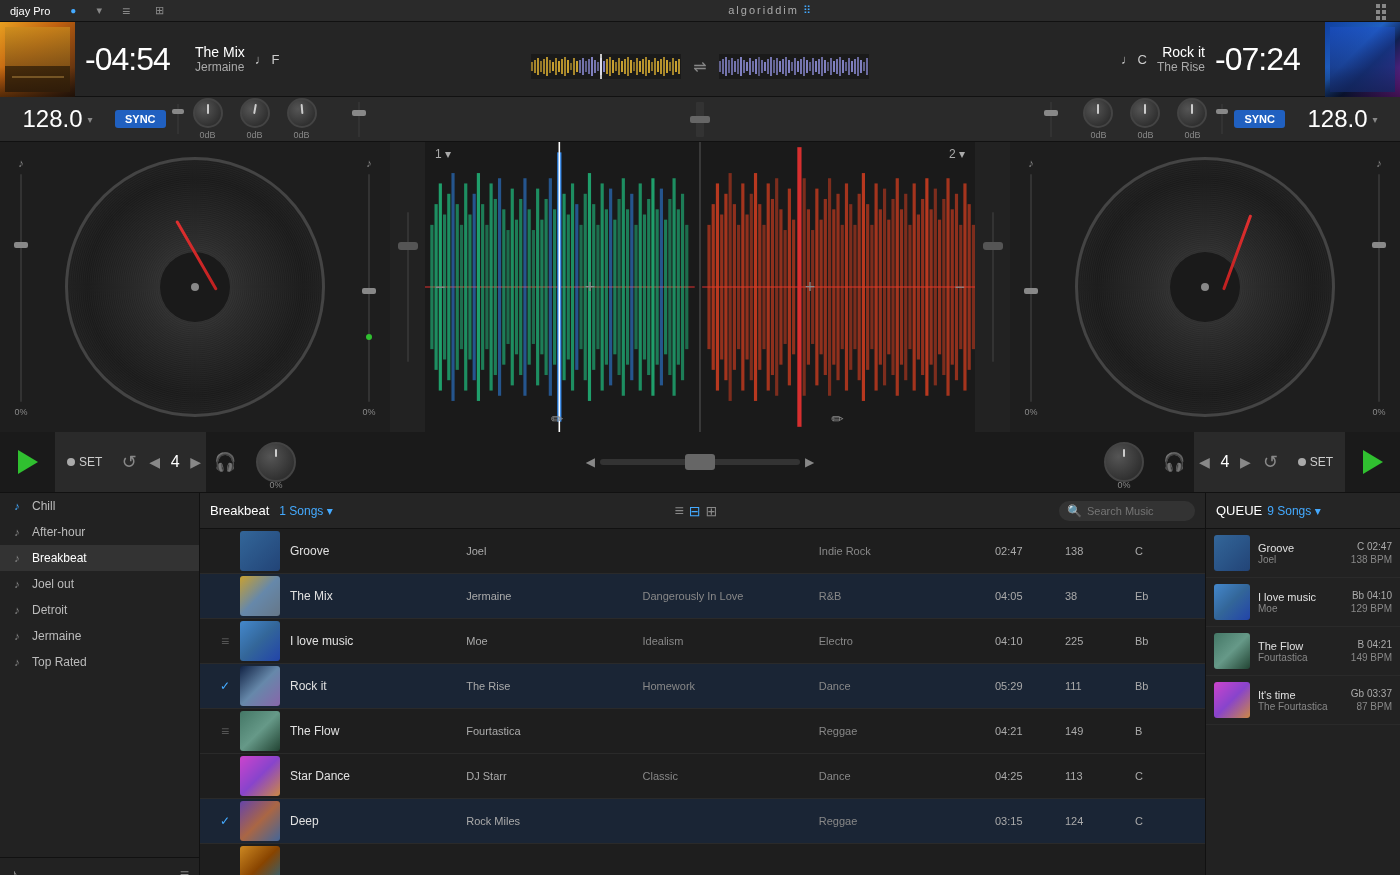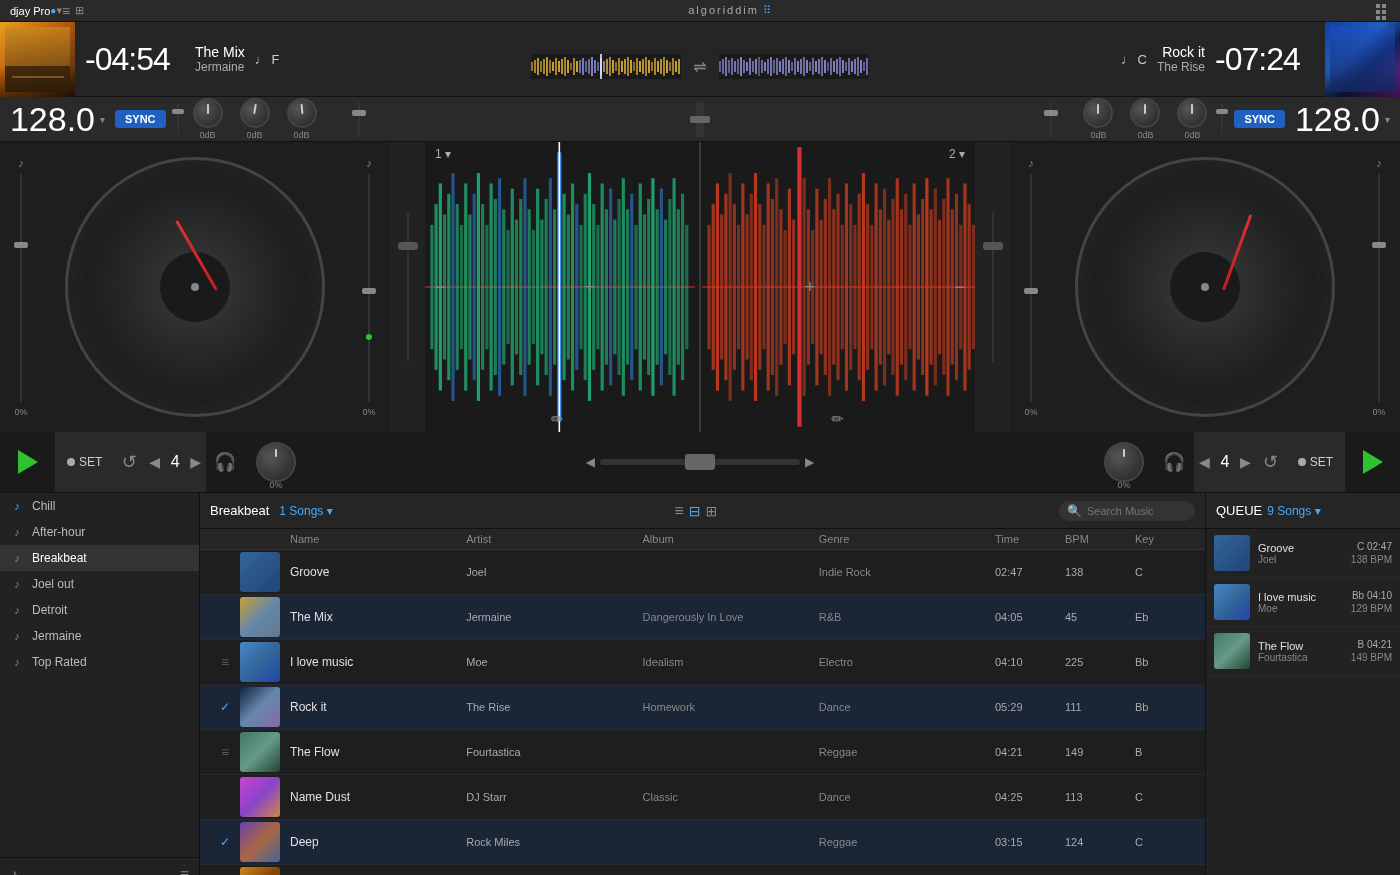--- a/index.html
+++ b/index.html
@@ -17,21 +17,21 @@
     
     .top-bar {
       height: 22px;
       background: #2a2a2a;
       display: flex;
       align-items: center;
       justify-content: space-between;
       padding: 0 10px;
       border-bottom: 1px solid #111;
     }
-    .top-bar-left { display: flex; align-items: center; gap: 0; color: #aaa; font-size: 11px; }
+    .top-bar-left { display: flex; align-items: center; gap: 20px; color: #aaa; font-size: 11px; }
     .top-bar-center { color: #aaa; font-size: 11px; letter-spacing: 1px; }
     .top-bar-right { display: flex; align-items: center; gap: 8px; }
     .grid-icon-btn {
       display: flex; gap: 2px; flex-wrap: wrap; width: 14px; height: 14px;
     }
     .grid-dot { width: 4px; height: 4px; background: #888; border-radius: 0; }
 
     
     .deck-header {
       height: 75px;
@@ -75,21 +75,21 @@
     .deck-controls {
       height: 45px;
       background: #2a2a2a;
       display: flex;
       align-items: center;
       border-bottom: 1px solid #111;
     }
     .bpm-section {
       width: 115px; display: flex; align-items: center; justify-content: center; gap: 5px;
     }
-    .bpm-value { font-size: 34px; color: #fff; font-weight: 300; }
+    .bpm-value { font-size: 24px; color: #fff; font-weight: 300; }
     .bpm-arrow { color: #888; font-size: 10px; }
     .sync-btn {
       background: #2060c0; color: #fff; border: none; padding: 3px 10px;
       font-size: 11px; font-weight: bold; cursor: pointer; border-radius: 3px;
     }
     .eq-knob {
       width: 30px; height: 30px; border-radius: 50%; background: radial-gradient(circle at 35% 35%, #555, #222);
       border: 2px solid #444; position: relative; display: flex; align-items: center; justify-content: center;
     }
     .knob-indicator {
@@ -986,52 +986,41 @@
         <span style="color:#4af;font-size:14px;cursor:pointer;">⊟</span>
         <span style="color:#888;font-size:14px;cursor:pointer;">⊞</span>
       </div>
       <div class="search-box">
         <span class="search-icon">🔍</span>
         <input class="search-input" type="text" placeholder="Search Music" style="">
       </div>
     </div>
 
     <div class="track-table">
-      <div class="table-header">
-        <div></div>
-        <div></div>
-        <div>Name</div>
-        <div>Artist</div>
-        <div>Album</div>
-        <div>Genre</div>
-        <div>Time</div>
-        <div>BPM</div>
-        <div>Key</div>
-      </div>
 
       <div class="table-row">
         <div class="row-indicator"></div>
         <div class="track-thumb thumb-groove"></div>
         <div class="track-name">Groove</div>
         <div class="track-artist">Joel</div>
         <div class="track-album"></div>
         <div class="track-genre">Indie Rock</div>
         <div class="track-time">02:47</div>
         <div class="track-bpm">138</div>
         <div class="track-key">C</div>
       </div>
       <div class="table-row playing">
         <div class="row-indicator"></div>
         <div class="track-thumb thumb-mix"></div>
         <div class="track-name">The Mix</div>
         <div class="track-artist">Jermaine</div>
         <div class="track-album">Dangerously In Love</div>
         <div class="track-genre">R&amp;B</div>
         <div class="track-time">04:05</div>
-        <div class="track-bpm">45</div>
+        <div class="track-bpm">38</div>
         <div class="track-key">Eb</div>
       </div>
       <div class="table-row">
         <div class="row-indicator">
           <span class="row-lines">≡</span>
         </div>
         <div class="track-thumb thumb-love"></div>
         <div class="track-name">I love music</div>
         <div class="track-artist">Moe</div>
         <div class="track-album">Idealism</div>
@@ -1062,21 +1051,21 @@
         <div class="track-artist">Fourtastica</div>
         <div class="track-album"></div>
         <div class="track-genre">Reggae</div>
         <div class="track-time">04:21</div>
         <div class="track-bpm">149</div>
         <div class="track-key">B</div>
       </div>
       <div class="table-row">
         <div class="row-indicator"></div>
         <div class="track-thumb thumb-star"></div>
-        <div class="track-name">Name Dust</div>
+        <div class="track-name">Star Dance</div>
         <div class="track-artist">DJ Starr</div>
         <div class="track-album">Classic</div>
         <div class="track-genre">Dance</div>
         <div class="track-time">04:25</div>
         <div class="track-bpm">113</div>
         <div class="track-key">C</div>
       </div>
       <div class="table-row playing">
         <div class="row-indicator">
           <span class="row-check">✓</span>
@@ -1139,14 +1128,25 @@
       <div class="queue-info">
         <div class="queue-track">The Flow</div>
         <div class="queue-artist">Fourtastica</div>
       </div>
       <div class="queue-meta">
         <span class="queue-key">B 04:21</span>
         <span class="queue-bpm">149 BPM</span>
       </div>
     </div>
 
+    <div class="queue-item">
+      <div class="queue-thumb thumb-star"></div>
+      <div class="queue-info">
+        <div class="queue-track">It's time</div>
+        <div class="queue-artist">The Fourtastica</div>
+      </div>
+      <div class="queue-meta">
+        <span class="queue-key">Gb 03:37</span>
+        <span class="queue-bpm">87 BPM</span>
+      </div>
+    </div>
   </div>
 </div>
 
 </body></html>

